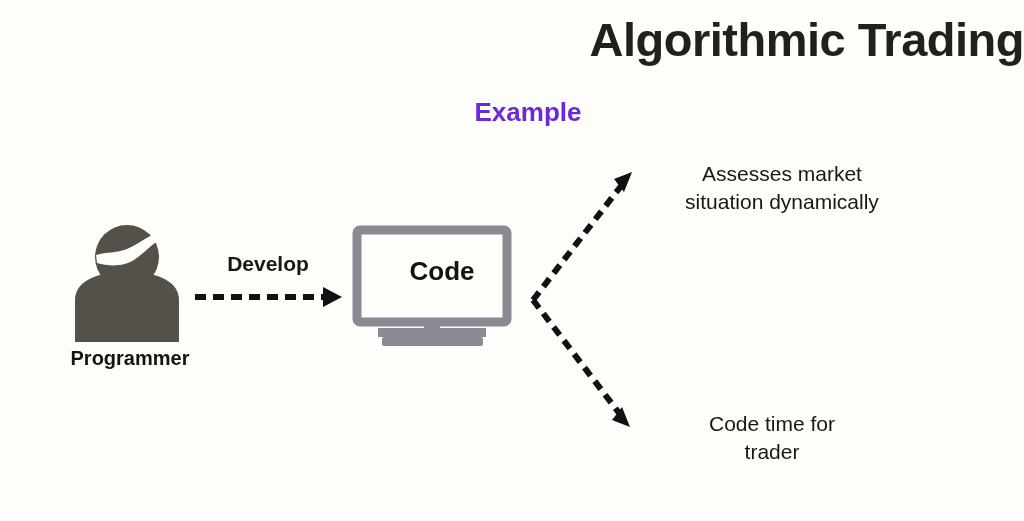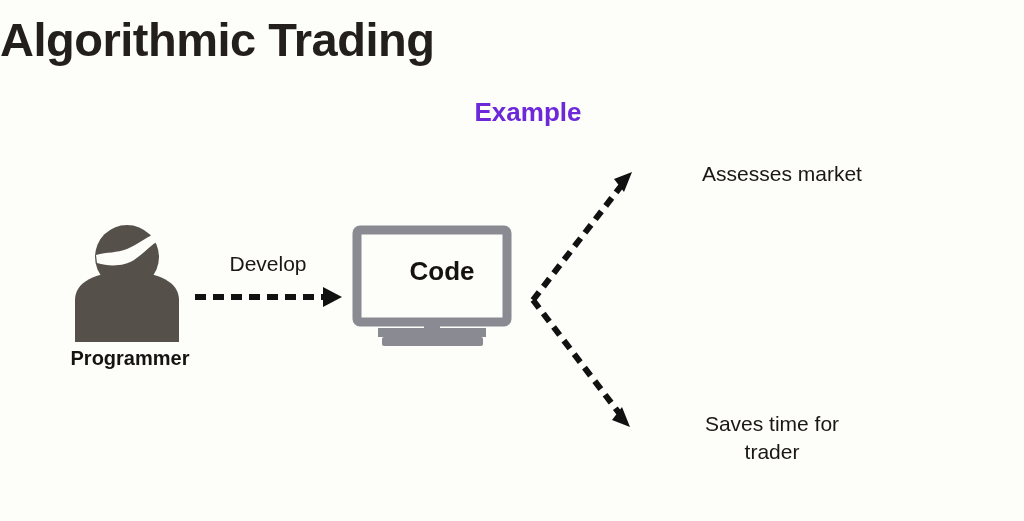--- a/index.html
+++ b/index.html
@@ -17,21 +17,21 @@
     font-family: "Liberation Sans", sans-serif;
     -webkit-font-smoothing: antialiased;
   }
 
   
   #title {
     position: absolute;
     left: 0;
     top: 14px;
     width: 1024px;
-    text-align: left;
+    text-align: right;
     font-size: 47px;
     font-weight: bold;
     letter-spacing: -0.5px;
     color: #231f1c;
     line-height: 1.1;
     white-space: nowrap;
   }
   #subtitle {
     position: absolute;
     left: 16px;
@@ -72,21 +72,21 @@
   }
 
   
   #develop-label {
     position: absolute;
     left: 193px;
     top: 252px;
     width: 150px;
     text-align: center;
     font-size: 21px;
-    font-weight: normal;
+    font-weight: bold;
     color: #1a1714;
     white-space: nowrap;
   }
   #develop-arrow {
     position: absolute;
     left: 190px;
     top: 283px;
     width: 160px;
     height: 30px;
   }
@@ -197,20 +197,21 @@
     </g>
 
     <g>
       <line x1="23" y1="145" x2="109" y2="258" stroke="#111111" stroke-width="6" stroke-dasharray="10 7"></line>
       <path d="M 120 272 L 102 265 L 112 252 Z" fill="#111111"></path>
     </g>
   </svg>
 
   <div id="outcome-top" class="outcome">
     <span class="outcome-line">Assesses market</span>
+    <span class="outcome-line">situation dynamically</span>
   </div>
 
   <div id="outcome-bottom" class="outcome">
-    <span class="outcome-line">Saves time for</span>
+    <span class="outcome-line">Code time for</span>
     <span class="outcome-line">trader</span>
   </div>
 
 </div>
 
 </body></html>

